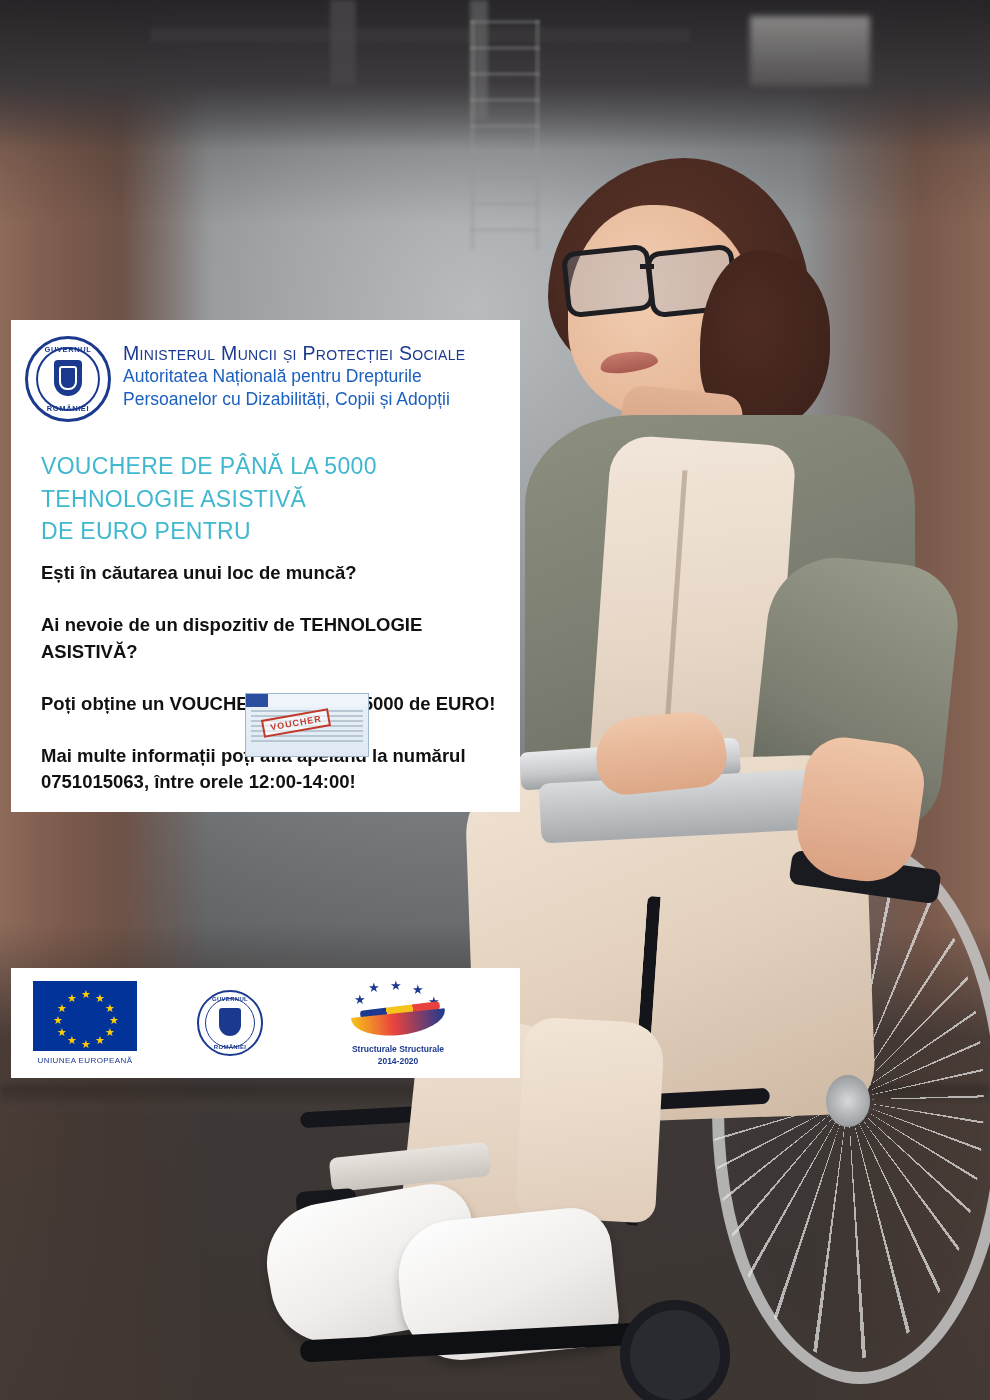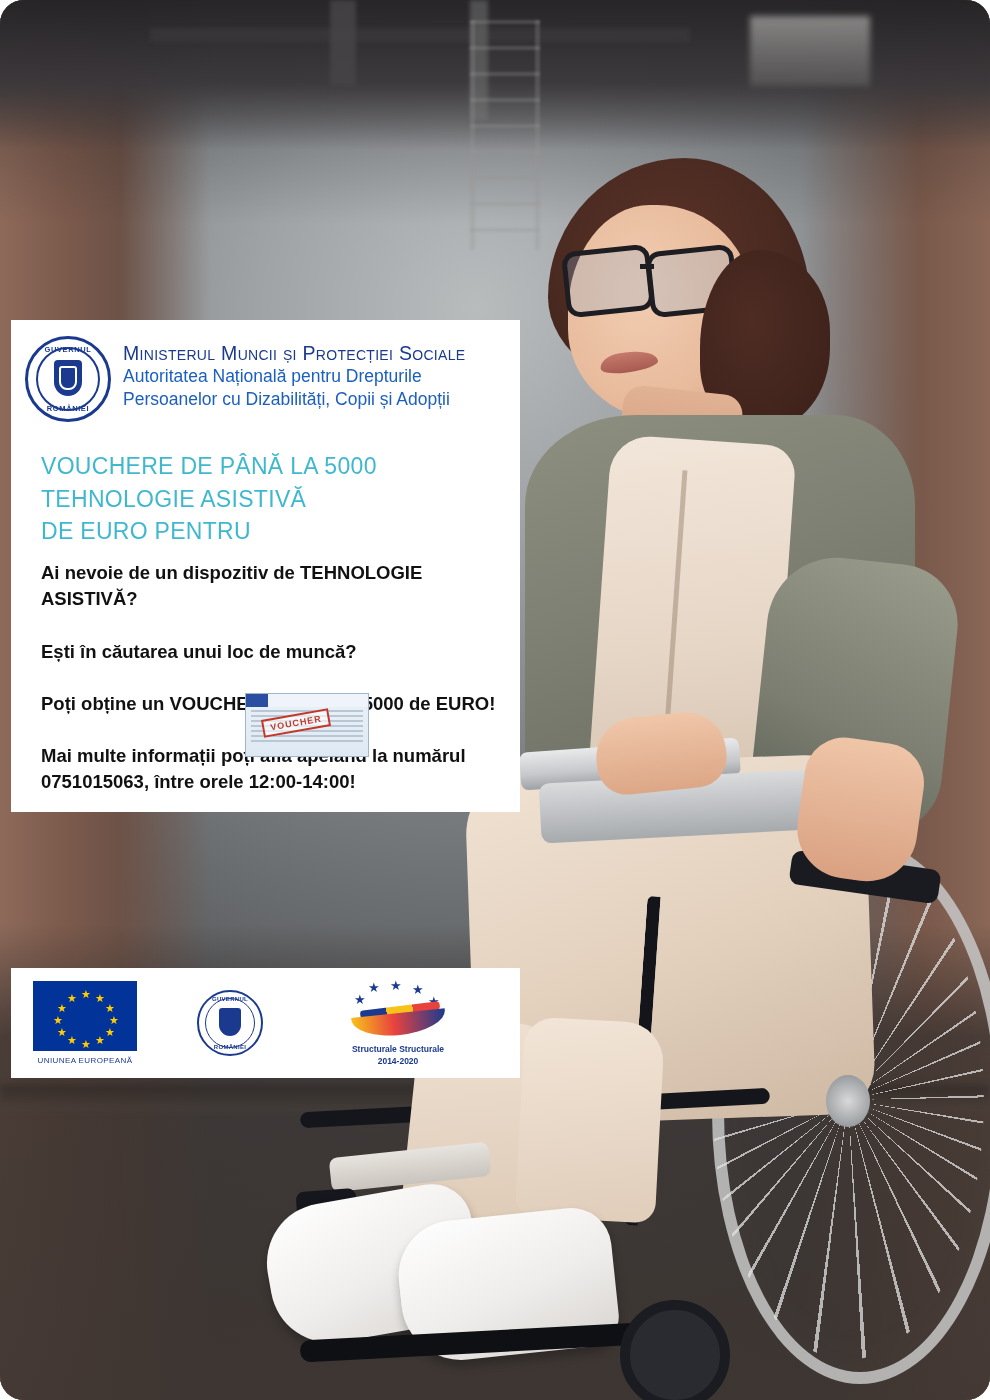--- a/index.html
+++ b/index.html
@@ -11,21 +11,20 @@
     height: 1400px;
     font-family: "Liberation Sans", sans-serif;
     overflow: hidden;
   }
   .poster {
     position: relative;
     width: 990px;
     height: 1400px;
     background: #2b2a2c;
     overflow: hidden;
-    border-radius: 24px;
   }
 
   
   .bg {
     position: absolute;
     inset: 0;
     background:
       
       linear-gradient(180deg, rgba(30,28,30,0.55) 0%, rgba(30,28,30,0.0) 16%),
       
@@ -526,22 +525,22 @@
       </div>
     </div>
 
     <div class="headline">
       <div>VOUCHERE DE PÂNĂ LA 5000</div>
       <div>TEHNOLOGIE ASISTIVĂ</div>
       <div>DE EURO PENTRU</div>
     </div>
 
     <div class="body-block">
+      <p>Ești în căutarea unui loc de muncă?</p>
       <p>Ai nevoie de un dispozitiv de TEHNOLOGIE ASISTIVĂ?</p>
-      <p>Ești în căutarea unui loc de muncă?</p>
       <p>Poți obține un VOUCHER de până la 5000 de EURO!</p>
       <p>Mai multe informații poți afla apelând la numărul 0751015063, între orele 12:00-14:00!</p>
     </div>
   </div>
 
   <div class="voucher-thumb">
     <div class="vt-top"></div>
     <div class="vt-lines">
       <i></i>
       <i></i>

